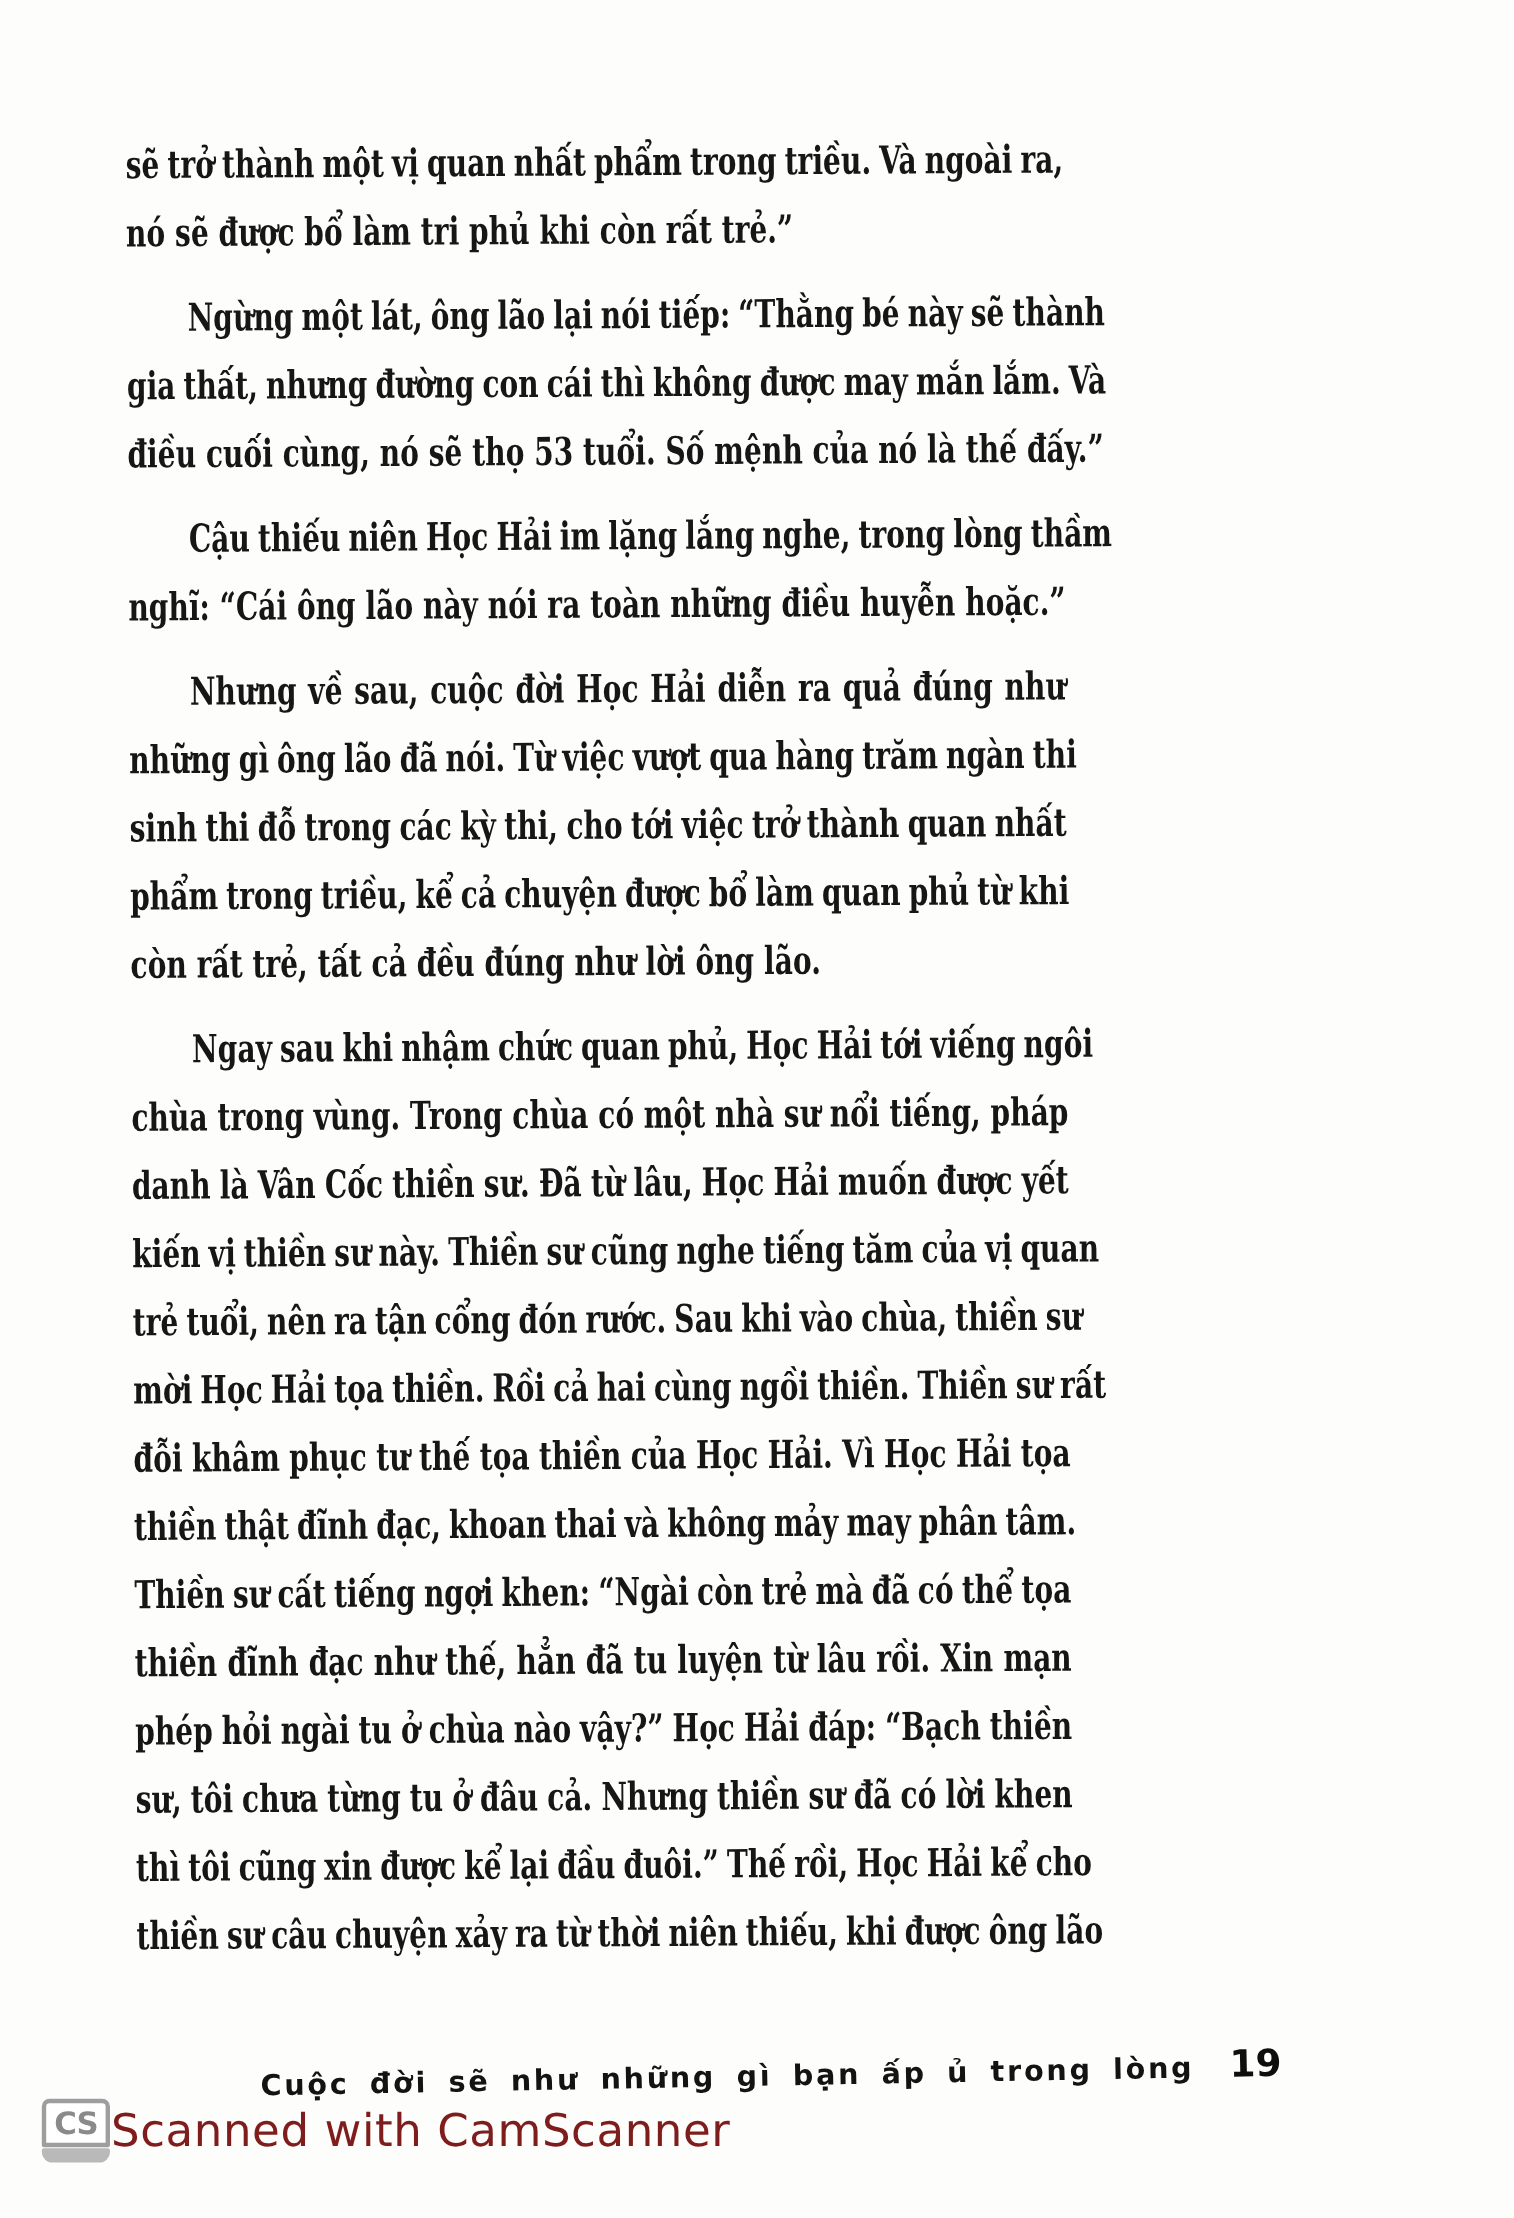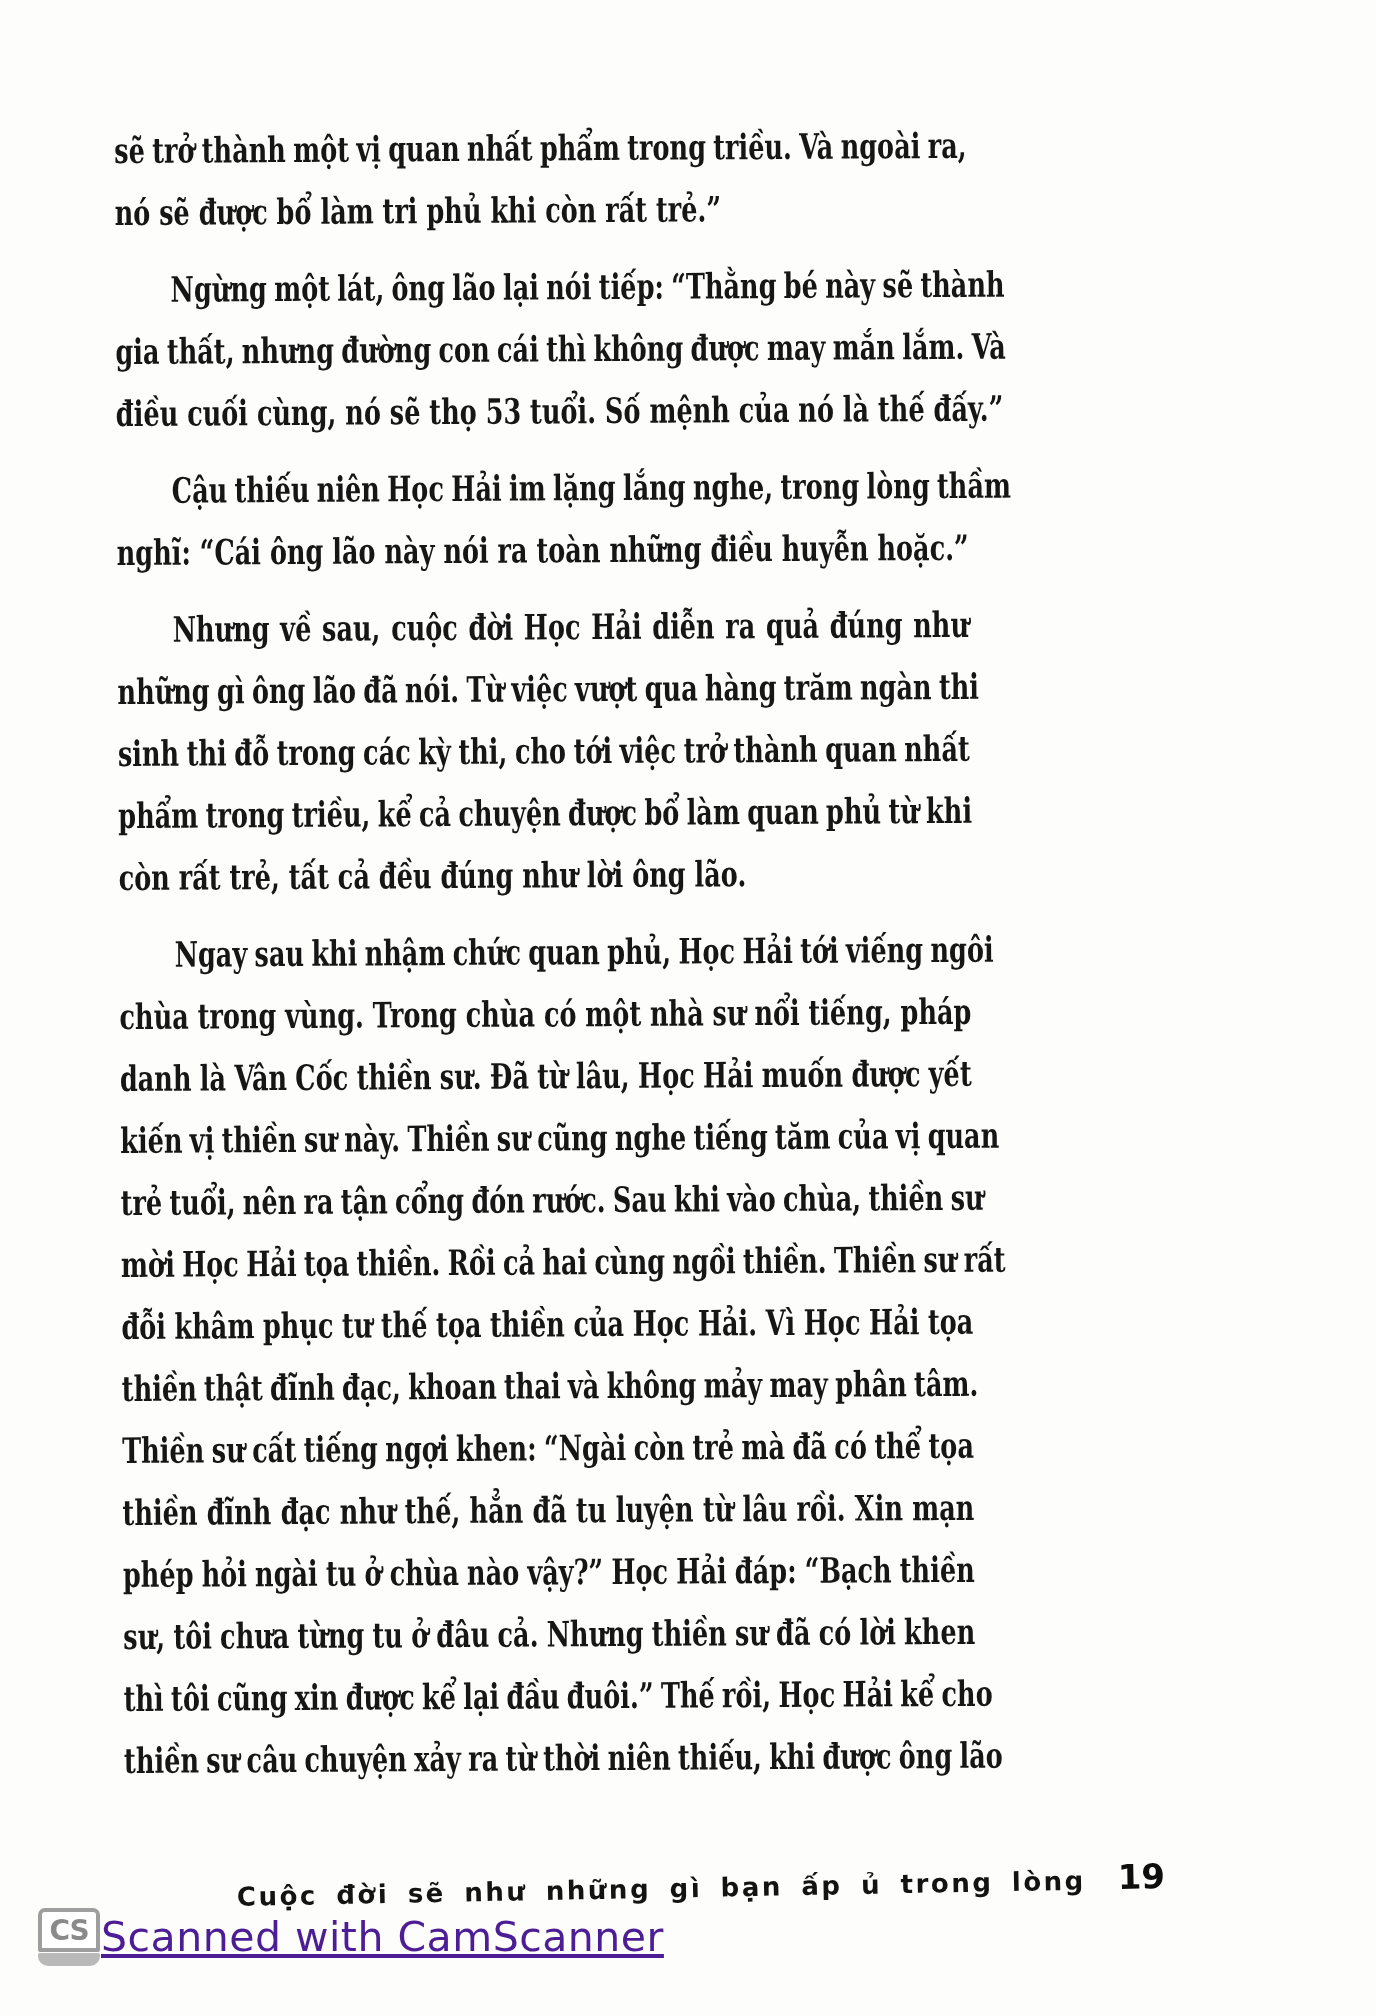--- a/index.html
+++ b/index.html
@@ -80,23 +80,22 @@
     width:62px; height:13px;
     margin-top:1px;
     background:#b9b9b9;
     border-radius:2px 2px 10px 10px;
   }
   .wm-label {
     margin-left:20px;
     font-family:"DejaVu Sans", sans-serif;
     font-size:41px;
     line-height:58px;
-    color:#4c1d95;
+    color:#7f1d1d;
     letter-spacing:0.5px;
-    text-decoration:underline;
   }
 </style>
 </head>
 <body>
 
 <div class="page">
 
   <div class="textblock">
       <div class="para">
         <div class="line just">

